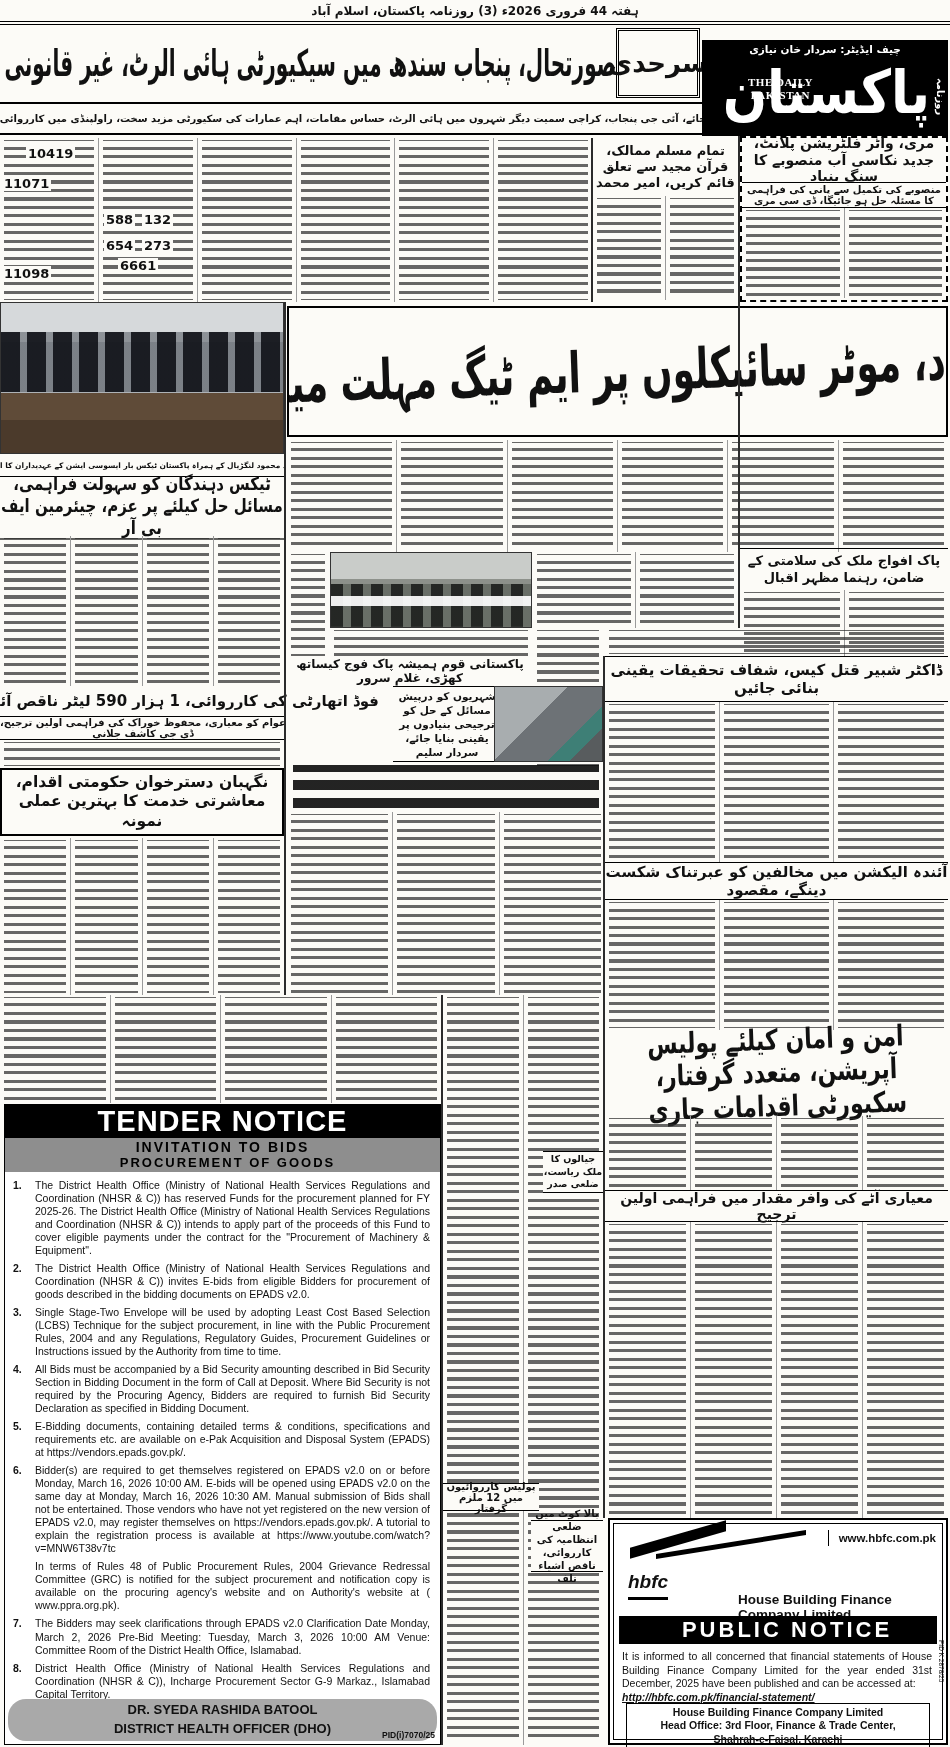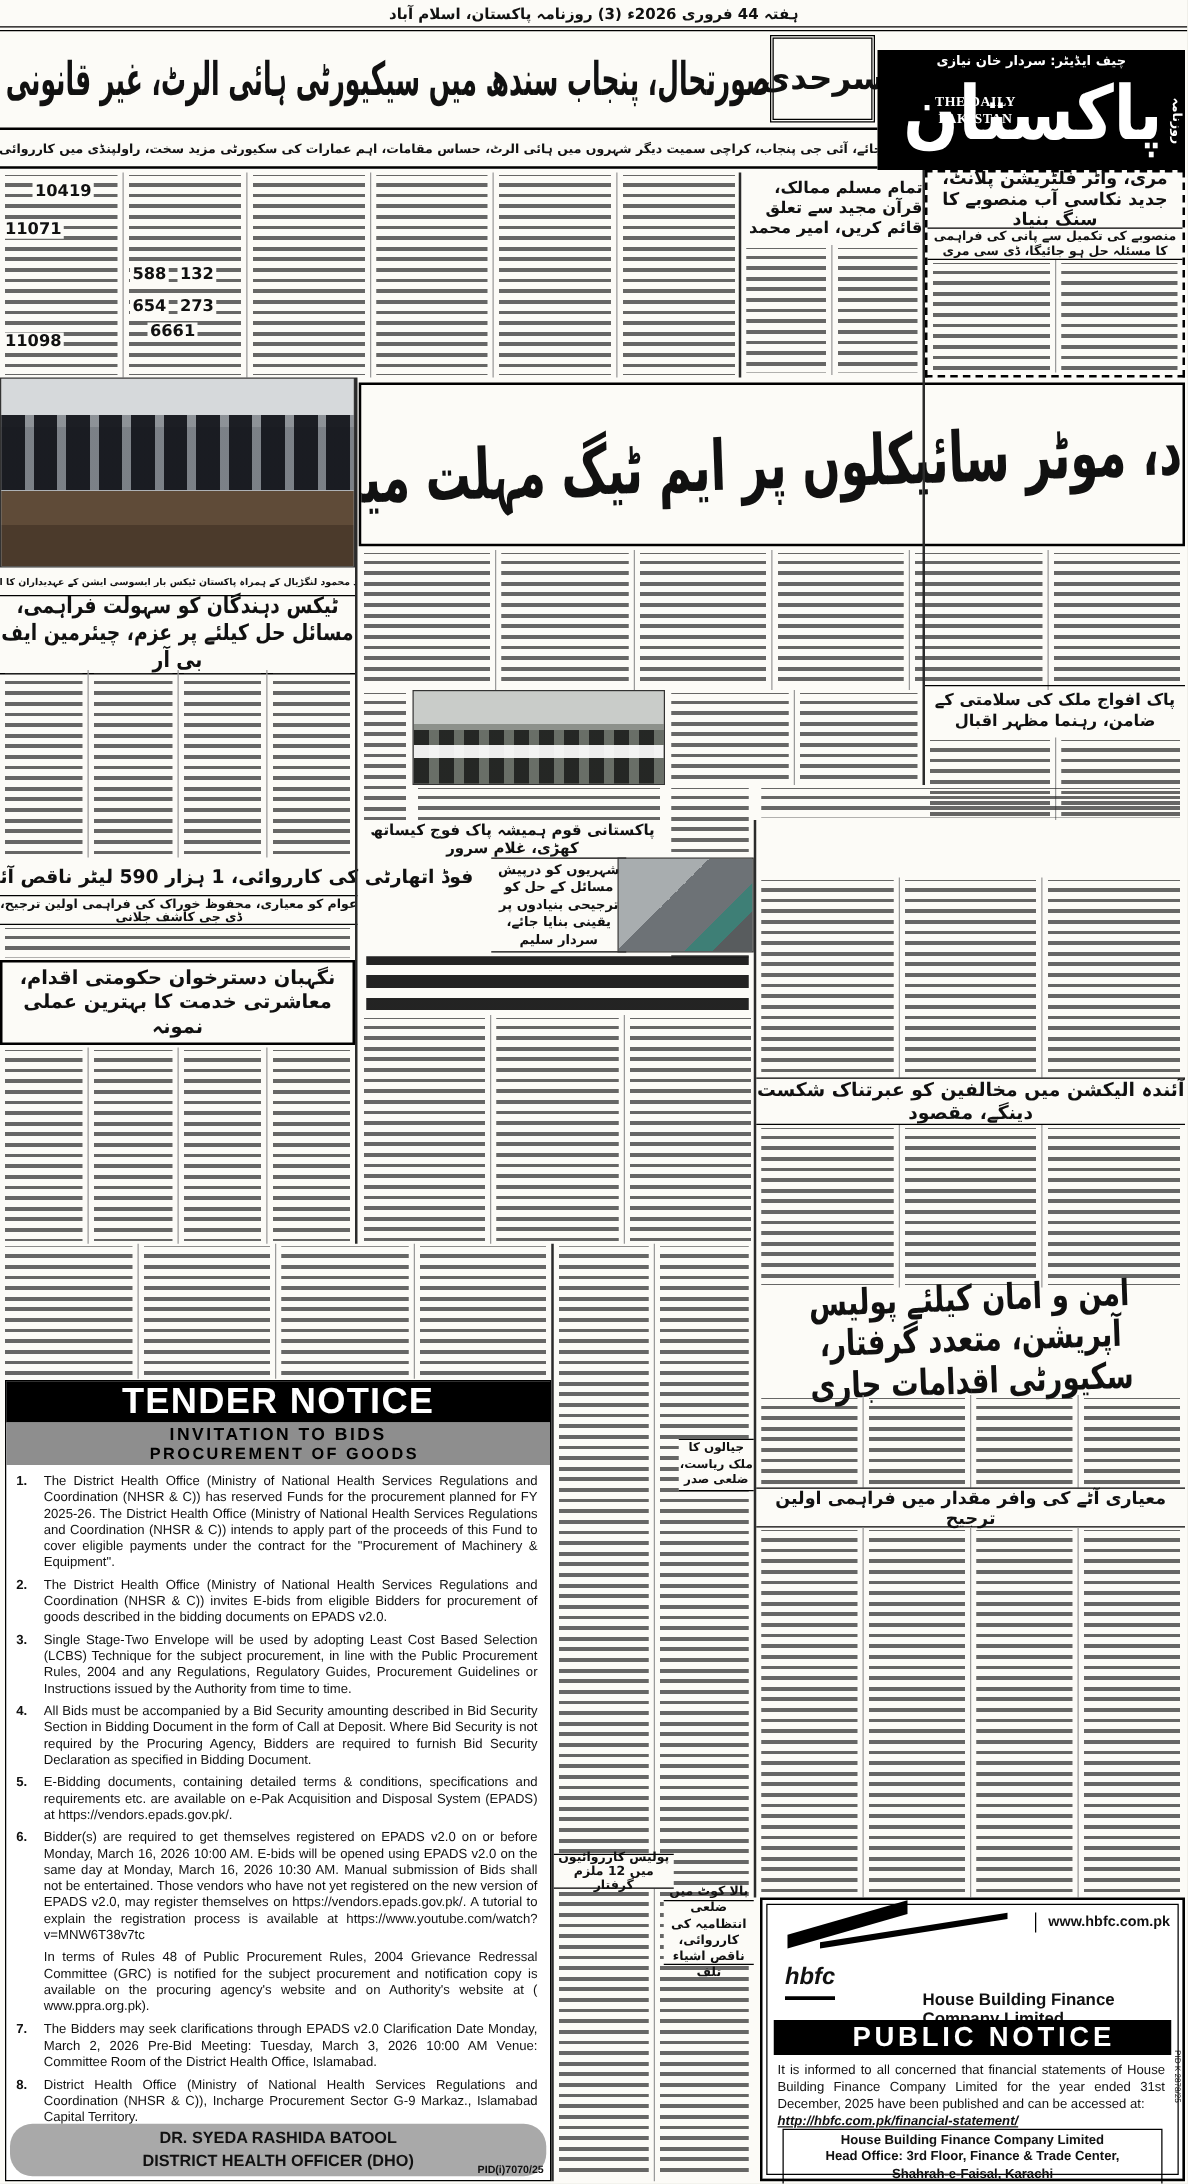--- a/index.html
+++ b/index.html
@@ -107,21 +107,21 @@
     <span class="num" style="left:2px;top:38px;">11071</span>
     <span class="num" style="left:2px;top:128px;">11098</span>
     <span class="num" style="left:118px;top:120px;">6661</span>
     <span class="num" style="left:104px;top:74px;">588</span>
     <span class="num" style="left:142px;top:74px;">132</span>
     <span class="num" style="left:104px;top:100px;">654</span>
     <span class="num" style="left:142px;top:100px;">273</span>
   </div>
 
   <div class="abs" style="left:593px;top:138px;width:145px;height:164px;">
-    <div class="u ctr" style="font-size:13px;height:58px;line-height:1.25;text-align:right;">تمام مسلم ممالک، قرآن مجید سے تعلق قائم کریں، امیر محمد</div>
+    <div class="u ctr" style="font-size:13px;height:58px;line-height:1.25;">تمام مسلم ممالک، قرآن مجید سے تعلق قائم کریں، امیر محمد</div>
     <div style="height:104px;">
       <div class="cols">
         <div class="col ut"></div>
         <div class="col ut"></div>
       </div>
     </div>
   </div>
 
   <div id="murree-box" class="abs" style="left:740px;top:136px;width:208px;height:166px;">
     <div class="u ctr" style="font-size:14px;height:44px;line-height:1.2;padding:2px;">مری، واٹر فلٹریشن پلانٹ، جدید نکاسی آب منصوبے کا سنگ بنیاد</div>
@@ -183,20 +183,21 @@
   <div class="abs" style="left:740px;top:590px;width:208px;height:66px;">
     <div class="cols">
       <div class="col ut"></div>
       <div class="col ut"></div>
     </div>
   </div>
   <div class="abs ut" style="left:533px;top:628px;width:70px;height:140px;"></div>
 
   <div class="abs u ctr" style="left:287px;top:656px;width:246px;height:30px;font-size:12px;">پاکستانی قوم ہمیشہ پاک فوج کیساتھ کھڑی، غلام سرور</div>
   <div class="abs ut" style="left:605px;top:628px;width:343px;height:28px;"></div>
+  <div class="abs u ctr" style="left:605px;top:656px;width:343px;height:46px;font-size:15px;border-top:1px solid #000;border-bottom:1px solid #000;">ڈاکٹر شبیر قتل کیس، شفاف تحقیقات یقینی بنائی جائیں</div>
 
   <div class="abs u ctr" style="left:0;top:686px;width:380px;height:30px;font-size:15px;white-space:nowrap;overflow:hidden;">کے پی فوڈ اتھارٹی کی کارروائی، 1 ہزار 590 لیٹر ناقص آئل تلف</div>
   <div class="abs u ctr" style="left:0;top:716px;width:286px;height:24px;font-size:10px;border-top:1px solid #000;border-bottom:1px solid #000;">عوام کو معیاری، محفوظ خوراک کی فراہمی اولین ترجیح، ڈی جی کاشف جلانی</div>
   <div class="abs u ctr smallhead" style="left:382px;top:686px;width:108px;height:76px;font-size:10.5px;line-height:1.35;border-top:1px solid #000;border-bottom:1px solid #000;padding:2px;margin-left:11px;">شہریوں کو درپیش مسائل کے حل کو ترجیحی بنیادوں پر یقینی بنایا جائے، سردار سلیم</div>
   <div class="abs photo" style="left:494px;top:686px;width:109px;height:76px;background:linear-gradient(135deg,#a8adaf 0 40%,#6d7276 40% 70%,#3e7f76 70% 82%,#585c5e 82%);"></div>
   <div class="abs ut" style="left:0;top:740px;width:284px;height:28px;"></div>
 
   <div id="nigehban-box" class="abs u ctr" style="left:0;top:768px;width:284px;height:68px;font-size:15.5px;line-height:1.25;transform-origin:top;">نگہبان دسترخوان حکومتی اقدام، معاشرتی خدمت کا بہترین عملی نمونہ</div>
 
   <div class="abs hstripe" style="left:287px;top:762px;width:318px;height:50px;"></div>

